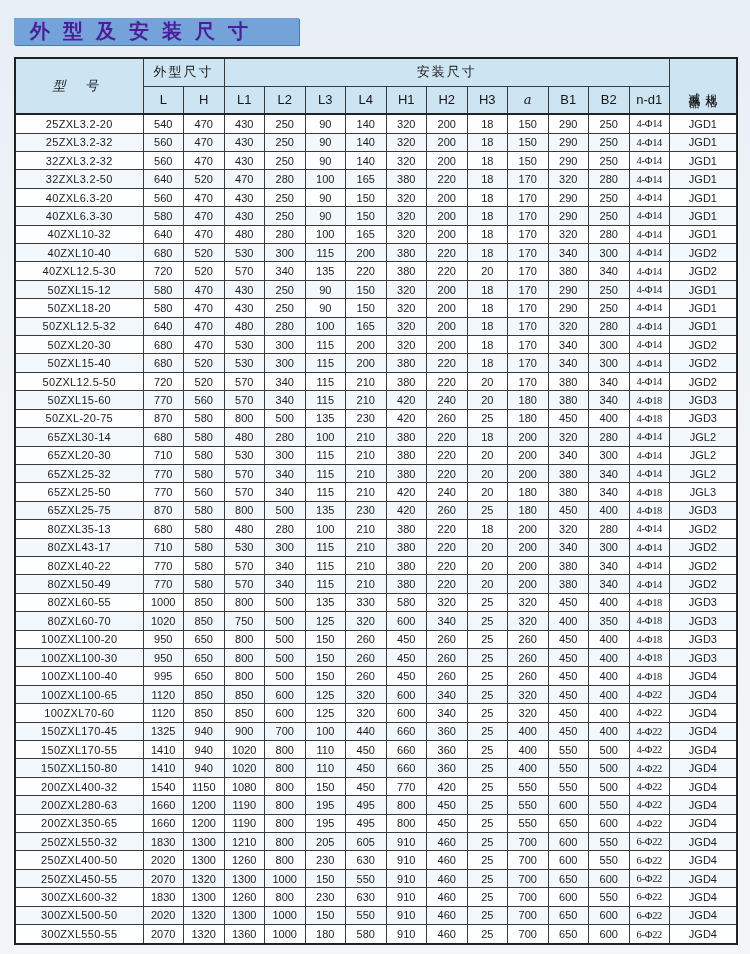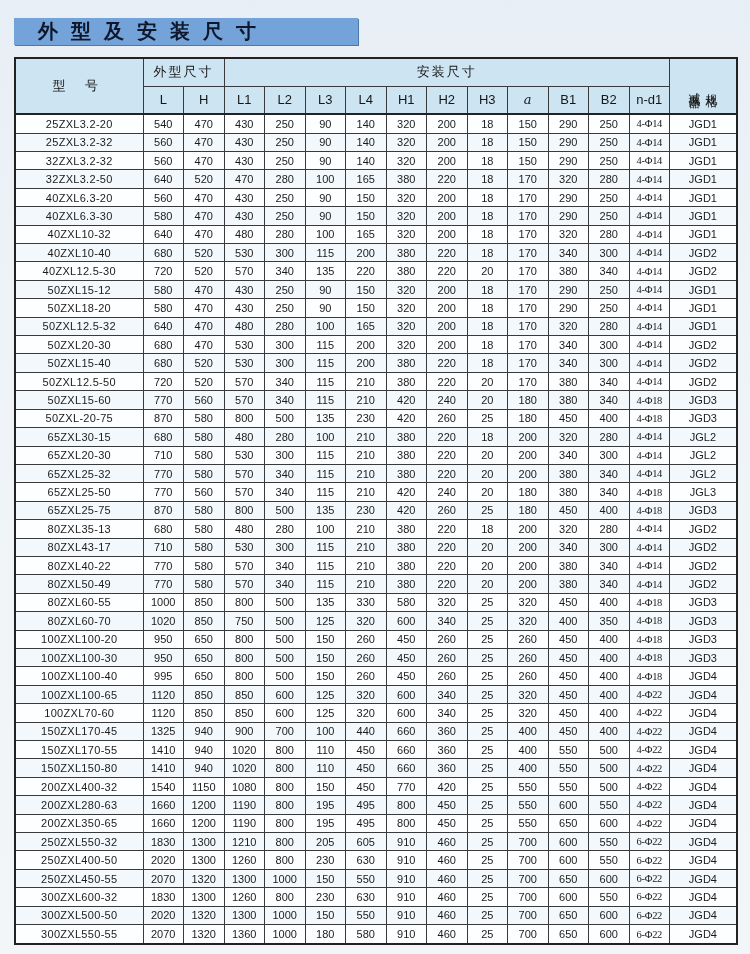--- a/index.html
+++ b/index.html
@@ -6,25 +6,25 @@
   body{
     width:750px;height:954px;overflow:hidden;
     background:linear-gradient(180deg,#e8eef5 0%,#eef3f7 30%,#f3f6f8 100%);
     font-family:"Liberation Sans","DejaVu Sans",sans-serif;
     color:#161616;
     -webkit-font-smoothing:antialiased;
   }
   .page{position:relative;width:750px;height:954px;}
   .title-bar{
     position:absolute;left:14px;top:18px;
-    width:344px;height:27px;line-height:27px;
+    width:285px;height:27px;line-height:27px;
     background:#74a3d9;
     box-shadow:1px 1px 0 #4a79ad;
-    color:#0f172a;font-weight:bold;font-size:20px;
-    letter-spacing:13px;padding-left:24px;box-sizing:border-box;
+    color:#4c1d95;font-weight:bold;font-size:20px;
+    letter-spacing:13px;padding-left:16px;box-sizing:border-box;
     white-space:nowrap;
   }
   table.dim-table{
     position:absolute;left:14px;top:57px;
     width:723px;height:888px;
     border-collapse:collapse;table-layout:fixed;
     background:#fdfeff;
     border:2px solid #222;
   }
   .dim-table th,.dim-table td{
@@ -33,21 +33,21 @@
     text-align:center;vertical-align:middle;
     overflow:hidden;white-space:nowrap;
   }
   .dim-table thead th{
     background:#cde5f3;
     font-weight:normal;
     font-size:13px;
   }
   .dim-table thead tr{height:28px;}
   .dim-table thead{border-bottom:2px solid #222;}
-  th.model-h{letter-spacing:8px;font-size:14px;}
+  th.model-h{letter-spacing:8px;font-size:14px;font-style:italic;}
   th.group-h{letter-spacing:2px;}
   .subhead th{font-size:12px;}
   .subhead th.ital{font-style:italic;font-family:"DejaVu Serif",serif;font-size:13px;}
   th.damper-h{padding:0;}
   .damper-wrap{display:flex;justify-content:center;align-items:center;gap:3px;height:100%;}
   .vtxt{
     writing-mode:vertical-rl;text-orientation:upright;
     font-size:12px;letter-spacing:2px;line-height:14px;
   }
   .dim-table tbody td{
@@ -382,21 +382,21 @@
           <td>420</td>
           <td>260</td>
           <td>25</td>
           <td>180</td>
           <td>450</td>
           <td>400</td>
           <td class="nd1">4-Φ18</td>
           <td>JGD3</td>
         </tr>
         <tr>
-          <td class="model">65ZXL30-15</td>
+          <td class="model">65ZXL30-14</td>
           <td>680</td>
           <td>580</td>
           <td>480</td>
           <td>280</td>
           <td>100</td>
           <td>210</td>
           <td>380</td>
           <td>220</td>
           <td>18</td>
           <td>200</td>

